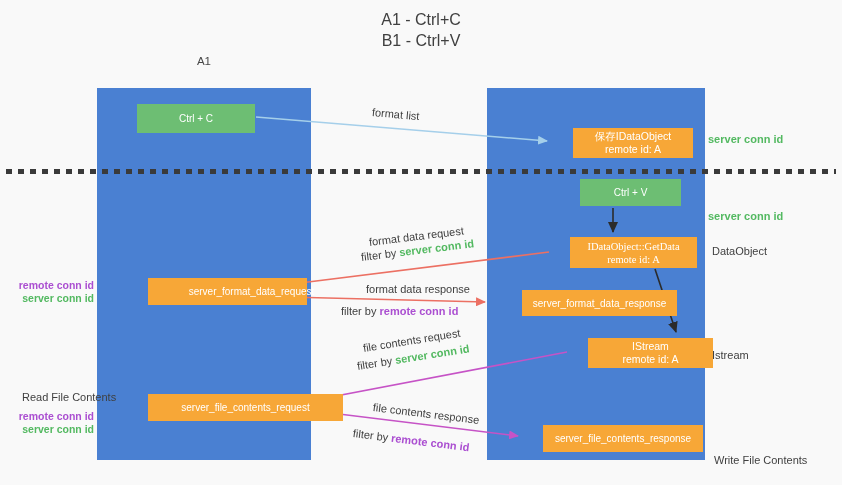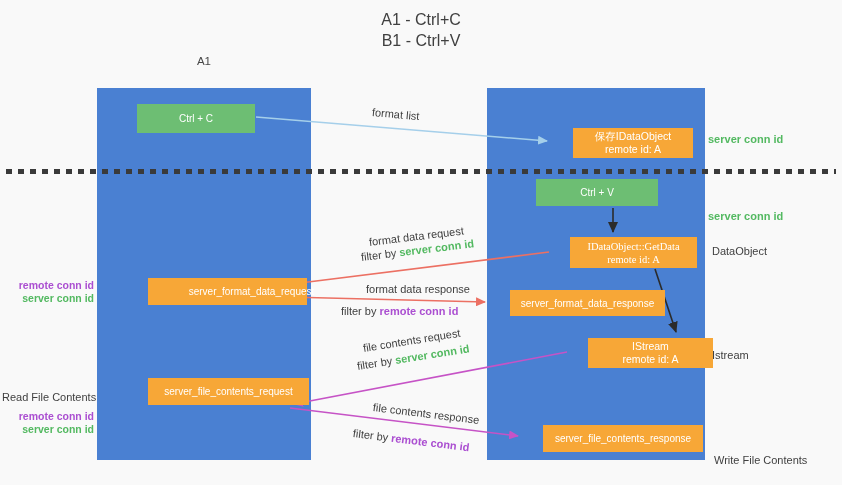--- a/index.html
+++ b/index.html
@@ -103,43 +103,43 @@
 
   <div class="node green" style="left:137px;top:104px;width:118px;height:29px;">
     <span>Ctrl + C</span>
   </div>
 
   <div class="node orange twoline" style="left:553px;top:128px;width:120px;height:30px;">
     <span>保存IDataObject</span>
     <span>remote id: A</span>
   </div>
 
-  <div class="node green" style="left:536px;top:179px;width:122px;height:27px;justify-content:center;">
+  <div class="node green" style="left:580px;top:179px;width:101px;height:27px;justify-content:center;">
     <span>Ctrl + V</span>
   </div>
 
   <div class="node orange twoline" style="left:550px;top:237px;width:127px;height:31px;font-family:Liberation Serif, serif;">
     <span>IDataObject::GetData</span>
     <span>remote id: A</span>
   </div>
 
   <div class="node orange" style="left:128px;top:278px;width:159px;height:27px;padding-left:48px;">
     <span>server_format_data_request</span>
   </div>
 
-  <div class="node orange" style="left:490px;top:290px;width:155px;height:26px;">
+  <div class="node orange" style="left:502px;top:290px;width:155px;height:26px;">
     <span>server_format_data_response</span>
   </div>
 
   <div class="node orange twoline" style="left:568px;top:338px;width:125px;height:30px;">
     <span>IStream</span>
     <span>remote id: A</span>
   </div>
 
-  <div class="node orange" style="left:128px;top:378px;width:161px;height:27px;">
+  <div class="node orange" style="left:128px;top:394px;width:195px;height:27px;">
     <span>server_file_contents_request</span>
   </div>
 
   <div class="node orange" style="left:523px;top:425px;width:160px;height:27px;">
     <span>server_file_contents_response</span>
   </div>
 
   <div class="edge-label" style="left:372px;top:106px;transform:rotate(5deg);">format list</div>
 
   <div class="edge-label" style="left:369px;top:236px;transform:rotate(-7deg);">format data request</div>
@@ -160,21 +160,21 @@
   <div class="edge-label" style="left:373px;top:401px;transform:rotate(7deg);">file contents response</div>
   <div class="edge-label" style="left:353px;top:427px;transform:rotate(7deg);">
     <span>filter by </span><span class="key-purple">remote conn id</span>
   </div>
 
   <div class="ann green" style="left:708px;top:133px;">server conn id</div>
   <div class="ann green" style="left:708px;top:210px;">server conn id</div>
   <div class="ann" style="left:712px;top:245px;">DataObject</div>
   <div class="ann" style="left:712px;top:349px;">Istream</div>
   <div class="ann" style="left:714px;top:454px;">Write File Contents</div>
-  <div class="ann" style="left:2px;top:391px;">Read File Contents</div>
+  <div class="ann" style="left:22px;top:391px;">Read File Contents</div>
 
   <div class="ann-pair" style="left:8px;top:279px;">
     <div class="purple">remote conn id</div>
     <div class="green">server conn id</div>
   </div>
   <div class="ann-pair" style="left:8px;top:410px;">
     <div class="purple">remote conn id</div>
     <div class="green">server conn id</div>
   </div>
 

